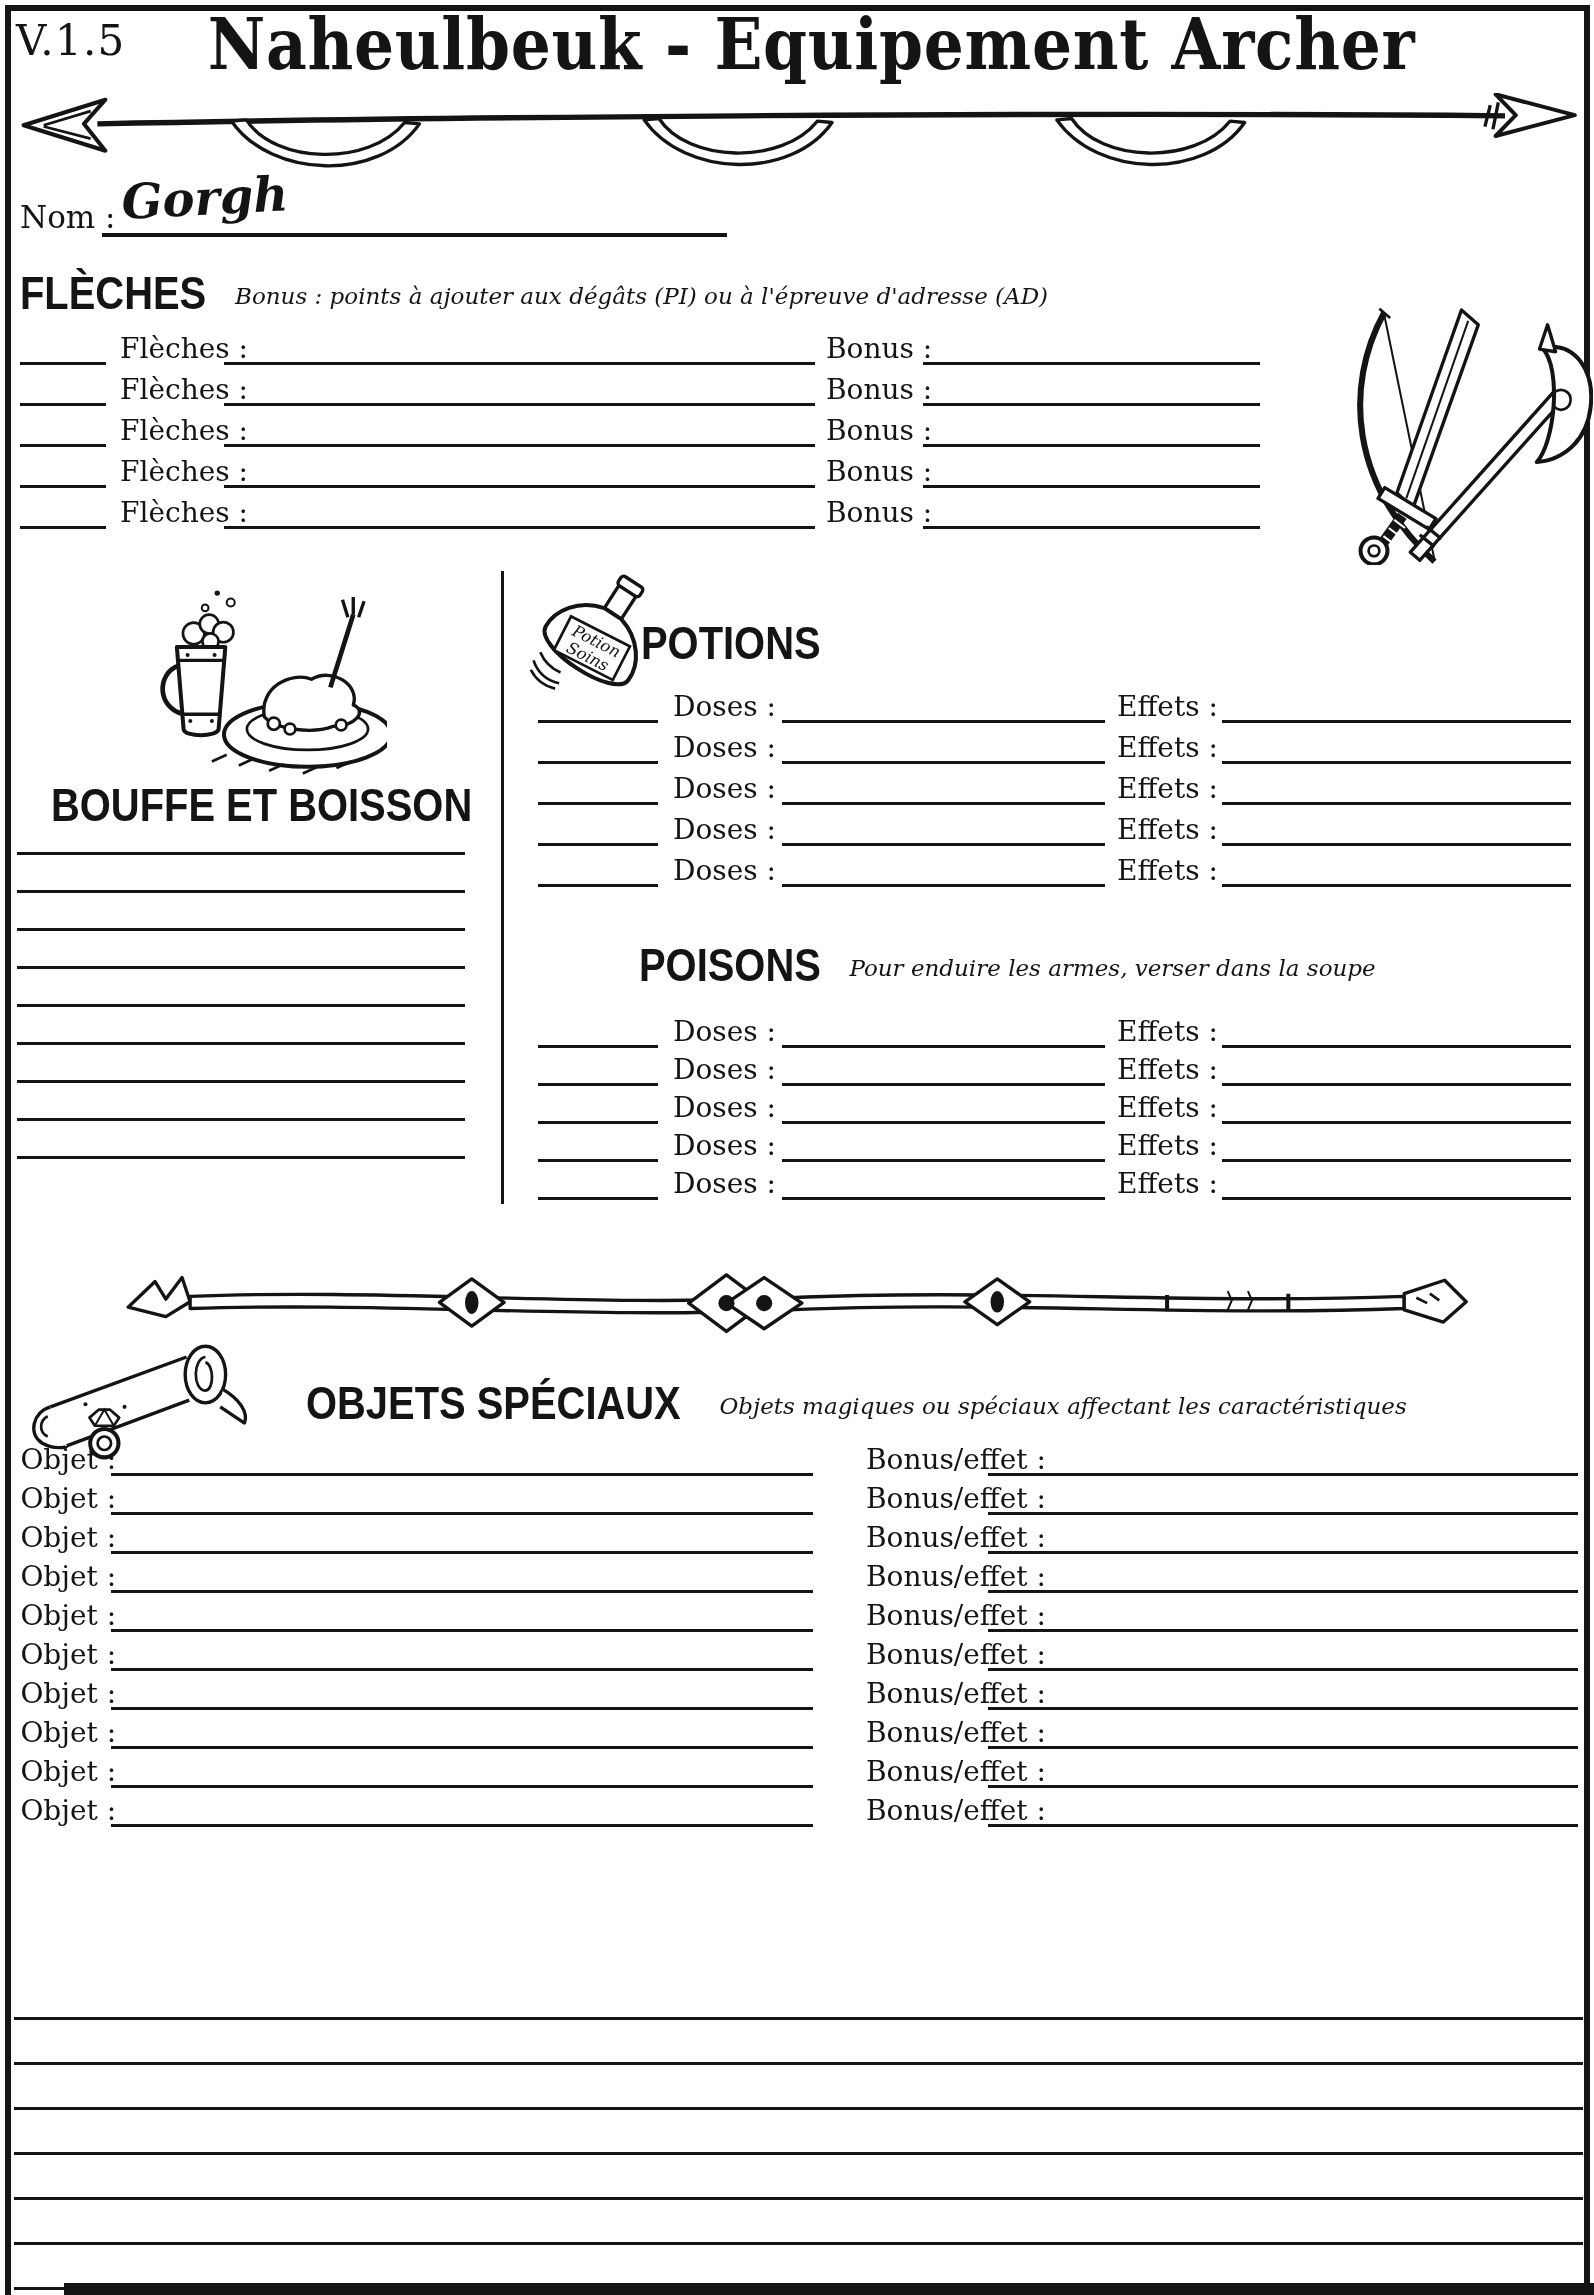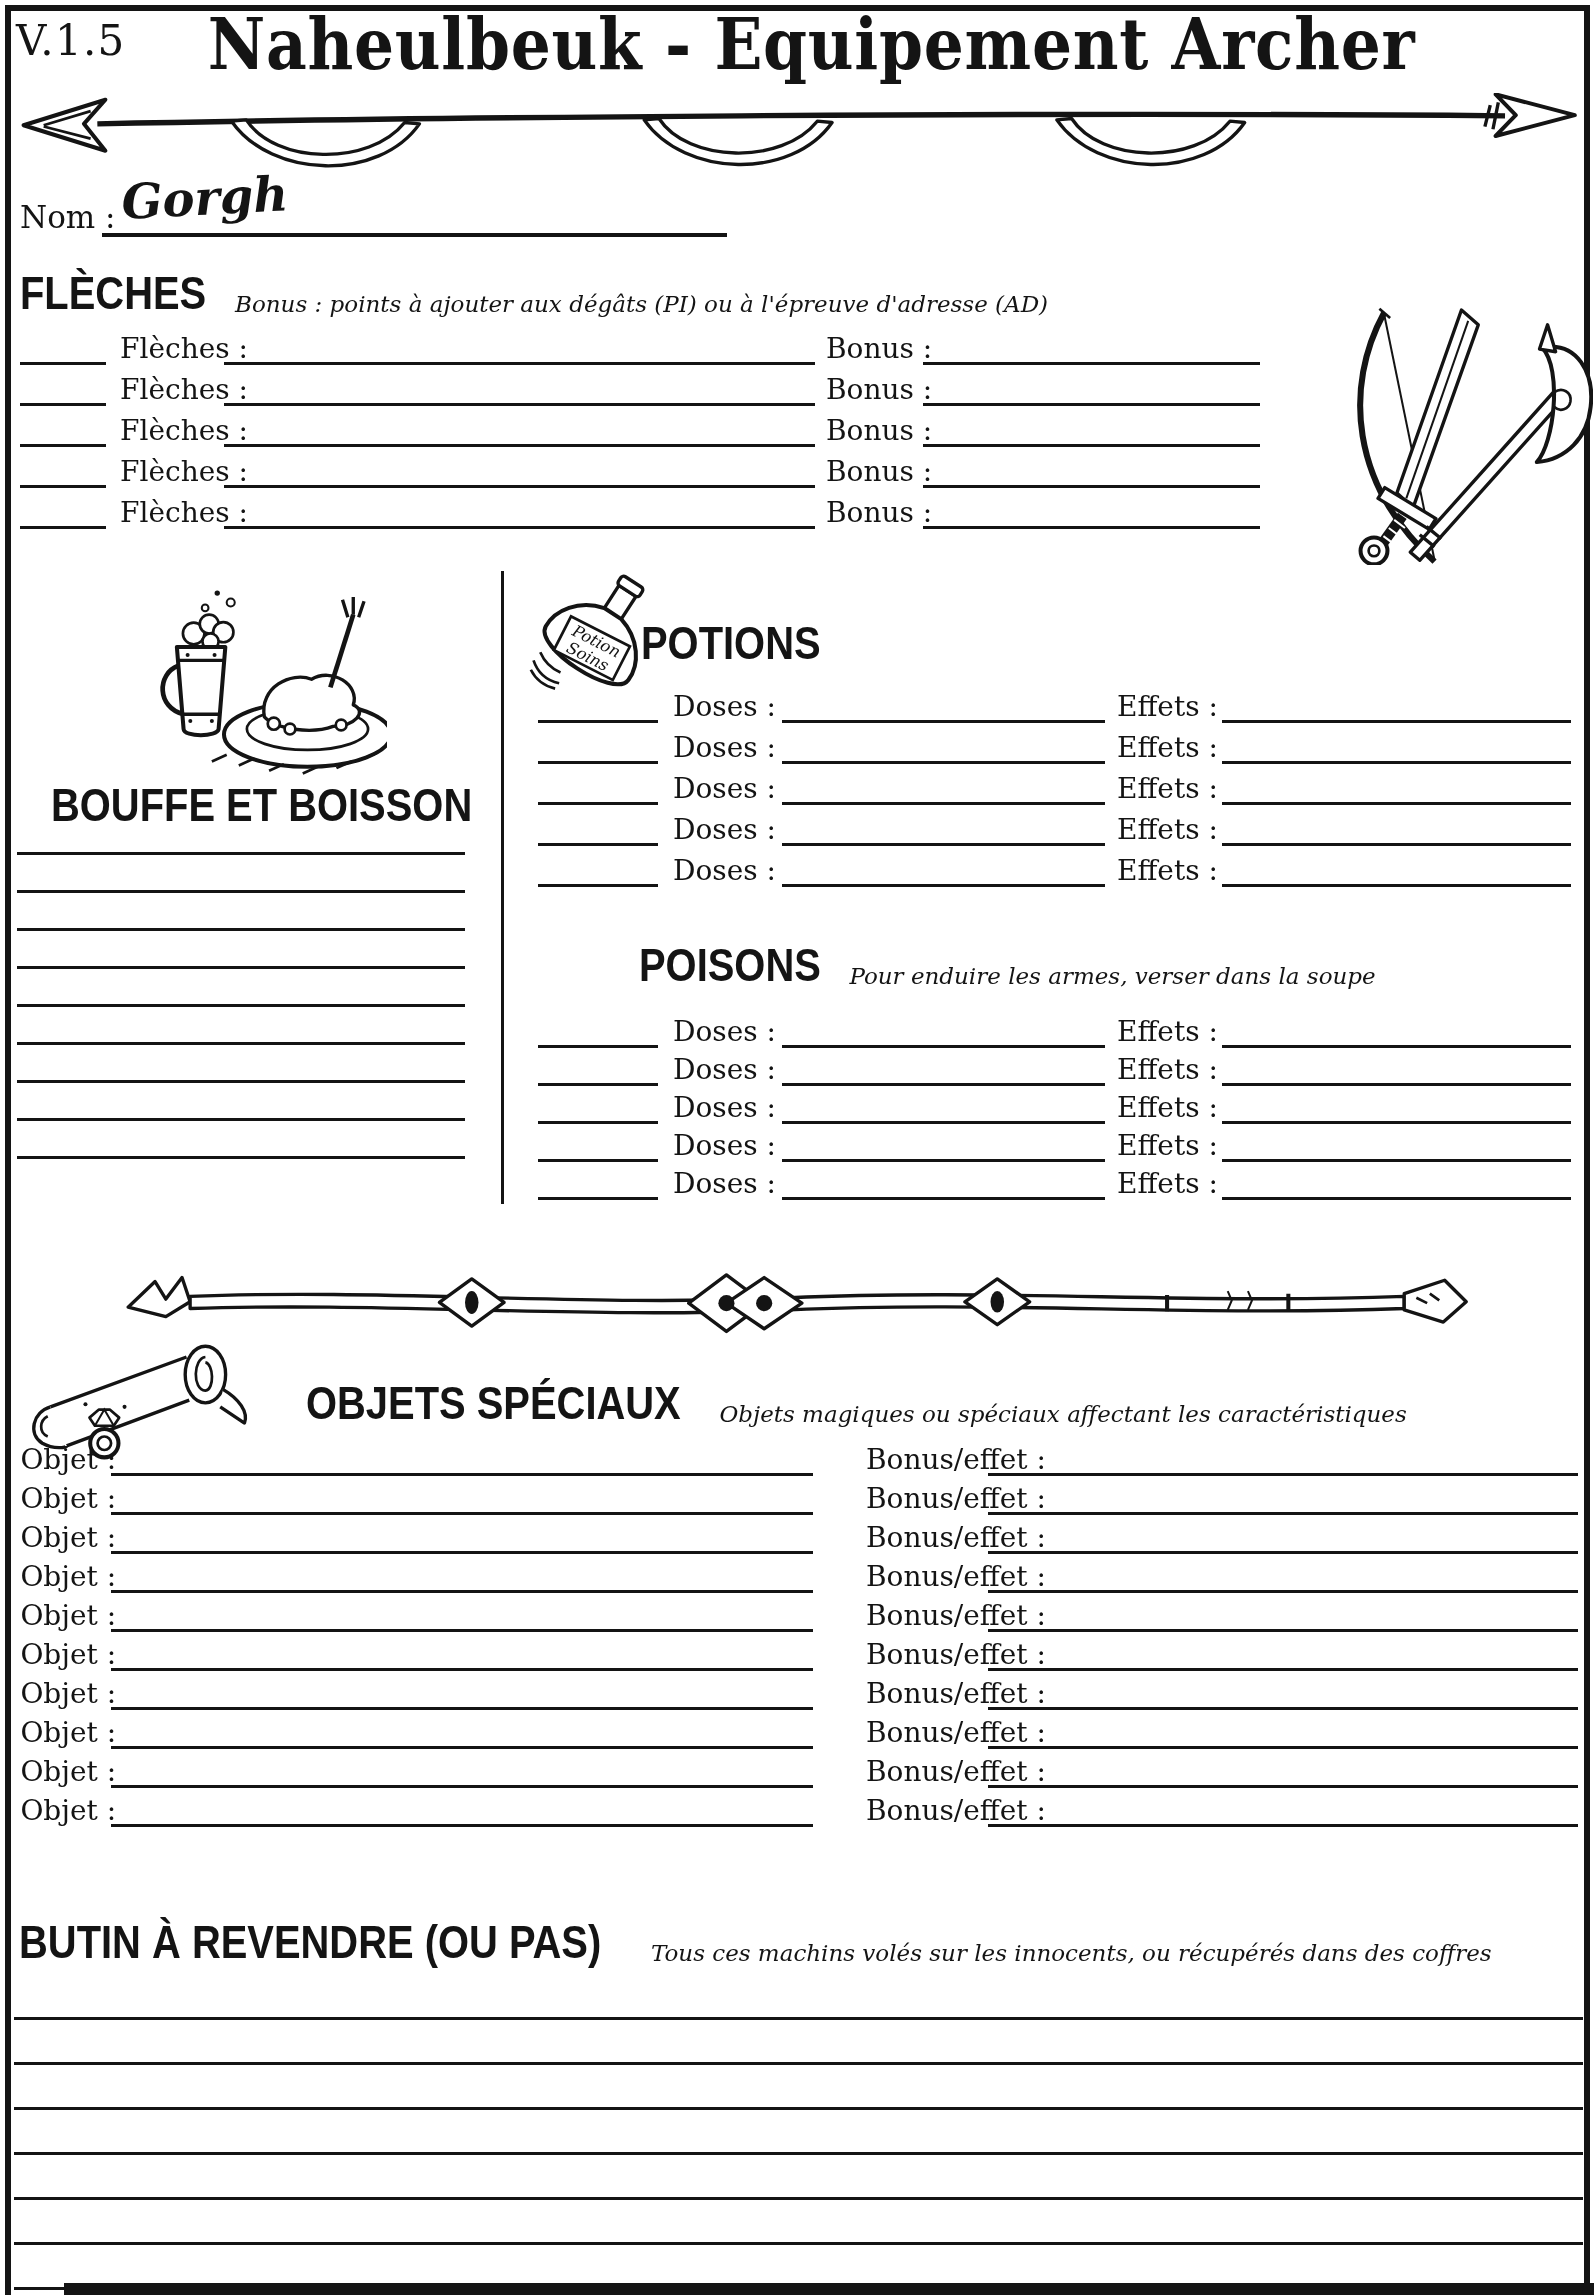--- a/index.html
+++ b/index.html
@@ -19,21 +19,21 @@
   .title{left:195px;top:2.7px;width:1233px;text-align:center;font-weight:700;font-size:63px;
          letter-spacing:0.7px;transform:scaleY(1.12);transform-origin:center top;white-space:nowrap;}
 
   
   .nom-label{left:20px;top:199px;font-size:31px;}
   .name-line{left:102px;top:233px;width:625px;height:4px;background:var(--ink);}
   .name-value{left:123px;top:174px;font-style:italic;font-weight:700;font-size:48px;
               transform:rotate(-3deg);transform-origin:left bottom;}
 
   
-  .sec-head{position:absolute;display:flex;align-items:flex-end;gap:19px;white-space:nowrap;}
+  .sec-head{position:absolute;display:flex;align-items:center;gap:19px;white-space:nowrap;}
   .h1{font-family:"Liberation Sans",sans-serif;font-weight:700;font-size:42px;line-height:1;
       transform:scale(0.95,1.12);transform-origin:left bottom;letter-spacing:0px;}
   .note{font-style:italic;font-size:23px;}
   #fleches-head{left:20px;top:275px;}
   #potions-head{left:641px;top:625px;}
   #poisons-head{left:639px;top:947px;}
   #bouffe-head{left:51px;top:787px;}
   #objets-head{left:306px;top:1385px;}
   #butin-head{left:19px;top:1924px;}
 
@@ -391,24 +391,20 @@
         <div class="ln bonus-o"></div>
       </div>
       <div class="row">
         <div class="lab lo">Objet :</div>
         <div class="ln main-o"></div>
         <div class="lab bo">Bonus/effet :</div>
         <div class="ln bonus-o"></div>
       </div>
     </div>
 
-  <div class="sec-head" id="butin-head">
-    <span class="h1">BUTIN À REVENDRE (OU PAS)</span>
-    <span class="note">Tous ces machins volés sur les innocents, ou récupérés dans des coffres</span>
-  </div>
   <div class="ruled-wrap" id="butin-lines">
       <div class="ruled"></div>
       <div class="ruled"></div>
       <div class="ruled"></div>
       <div class="ruled"></div>
       <div class="ruled"></div>
       <div class="ruled"></div>
       <div class="ruled"></div>
     </div>
 

